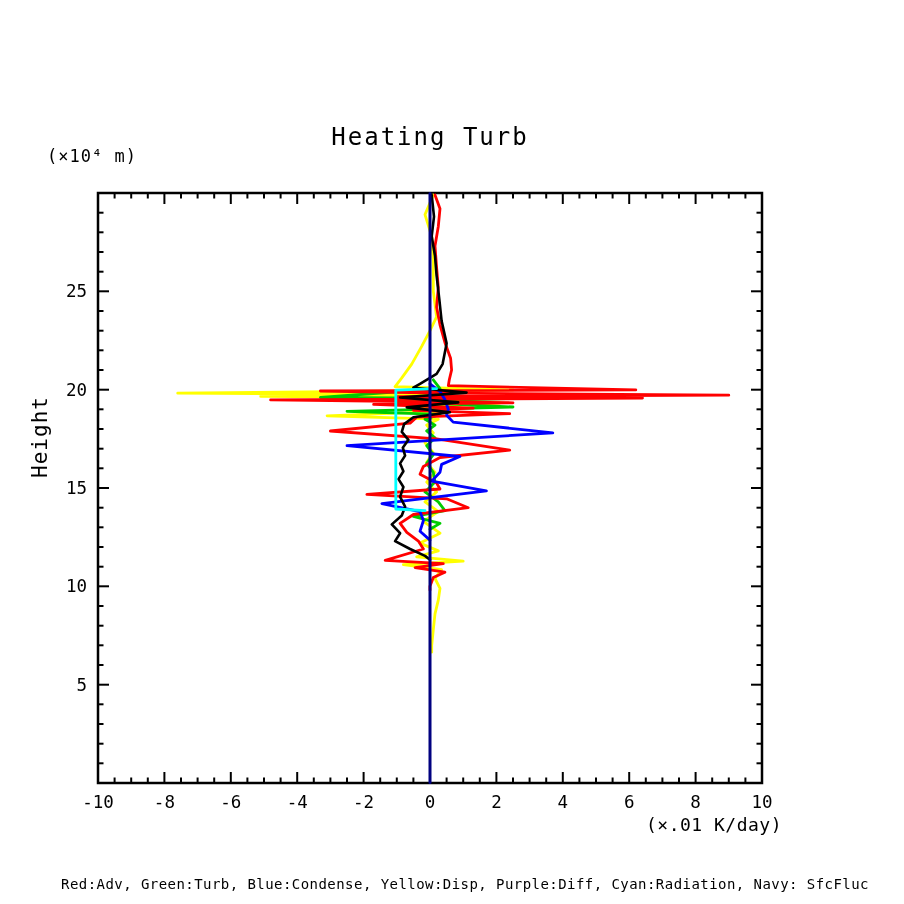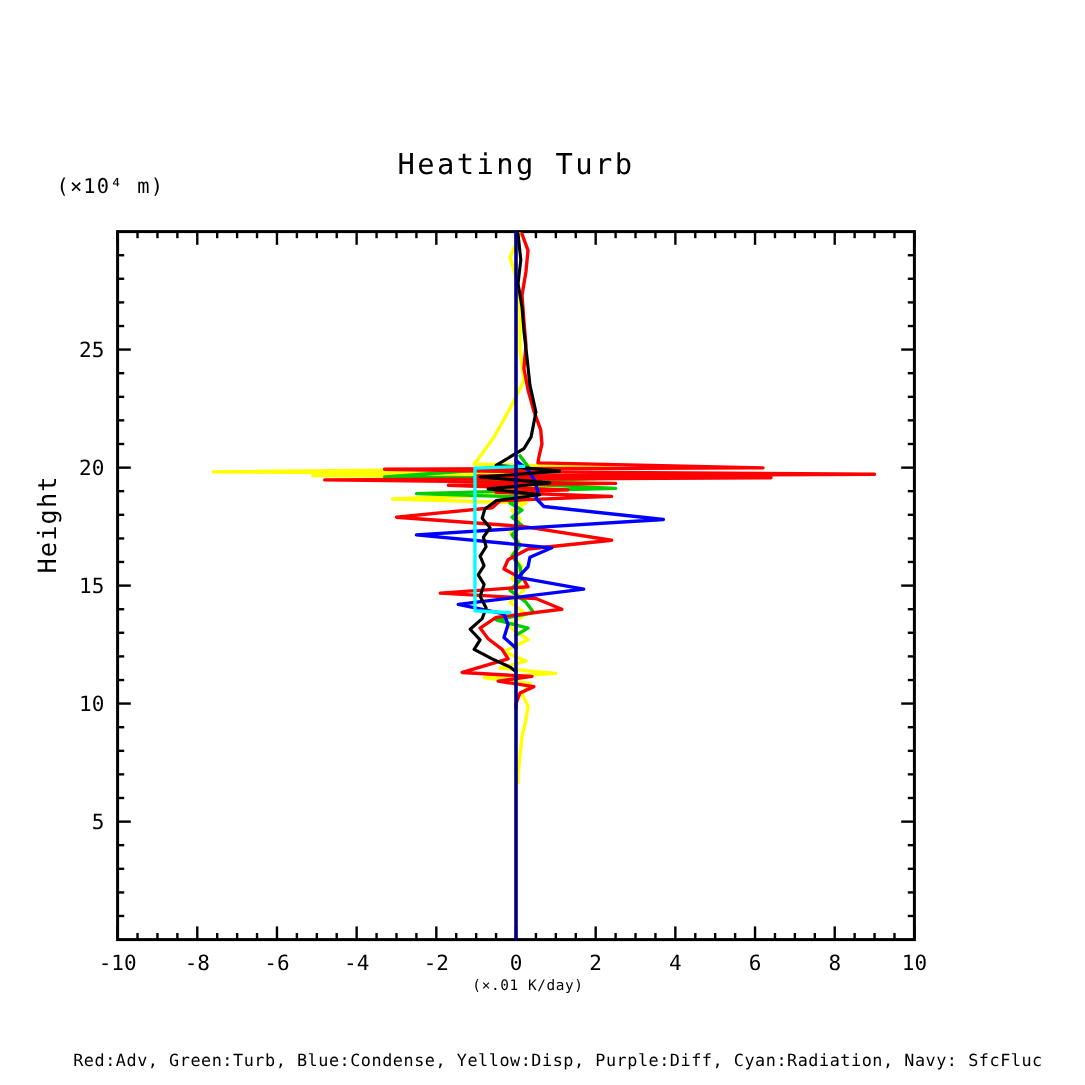--- a/index.html
+++ b/index.html
@@ -11,21 +11,21 @@
   .overlay{position:absolute;white-space:pre;}
   #chart-title{
     left:98px;top:123px;width:664px;text-align:center;
     font-size:24px;letter-spacing:2px;font-weight:normal;
   }
   #y-unit-label{left:14px;top:146px;font-size:17px;letter-spacing:1px;margin-left:33px;}
   #ylabel{
     left:40px;top:437px;font-size:21px;letter-spacing:1px;
     transform:translate(-50%,-50%) rotate(-90deg);transform-origin:center center;
   }
-  #x-unit-label{left:98px;top:814px;width:684px;text-align:center;font-size:12px;letter-spacing:0.5px;}
+  #x-unit-label{left:98px;top:814px;width:684px;text-align:right;font-size:18px;letter-spacing:0.5px;}
   #legend-caption{left:50px;top:876px;width:830px;font-size:14px;letter-spacing:0.45px;margin-left:11px;}
   .tick-label{font-family:"DejaVu Sans Mono","Liberation Mono",monospace;font-size:17.5px;fill:#000;}
 </style>
 </head>
 <body>
 
 <div id="root">
   <svg id="chart-svg" viewBox="0 0 904 904" xmlns="http://www.w3.org/2000/svg">
       <rect x="98" y="193" width="664" height="590" fill="none" stroke="#000000" stroke-width="2.5"></rect>
       <line x1="98.0" y1="783.0" x2="98.0" y2="772.0" stroke="#000000" stroke-width="2"></line>

